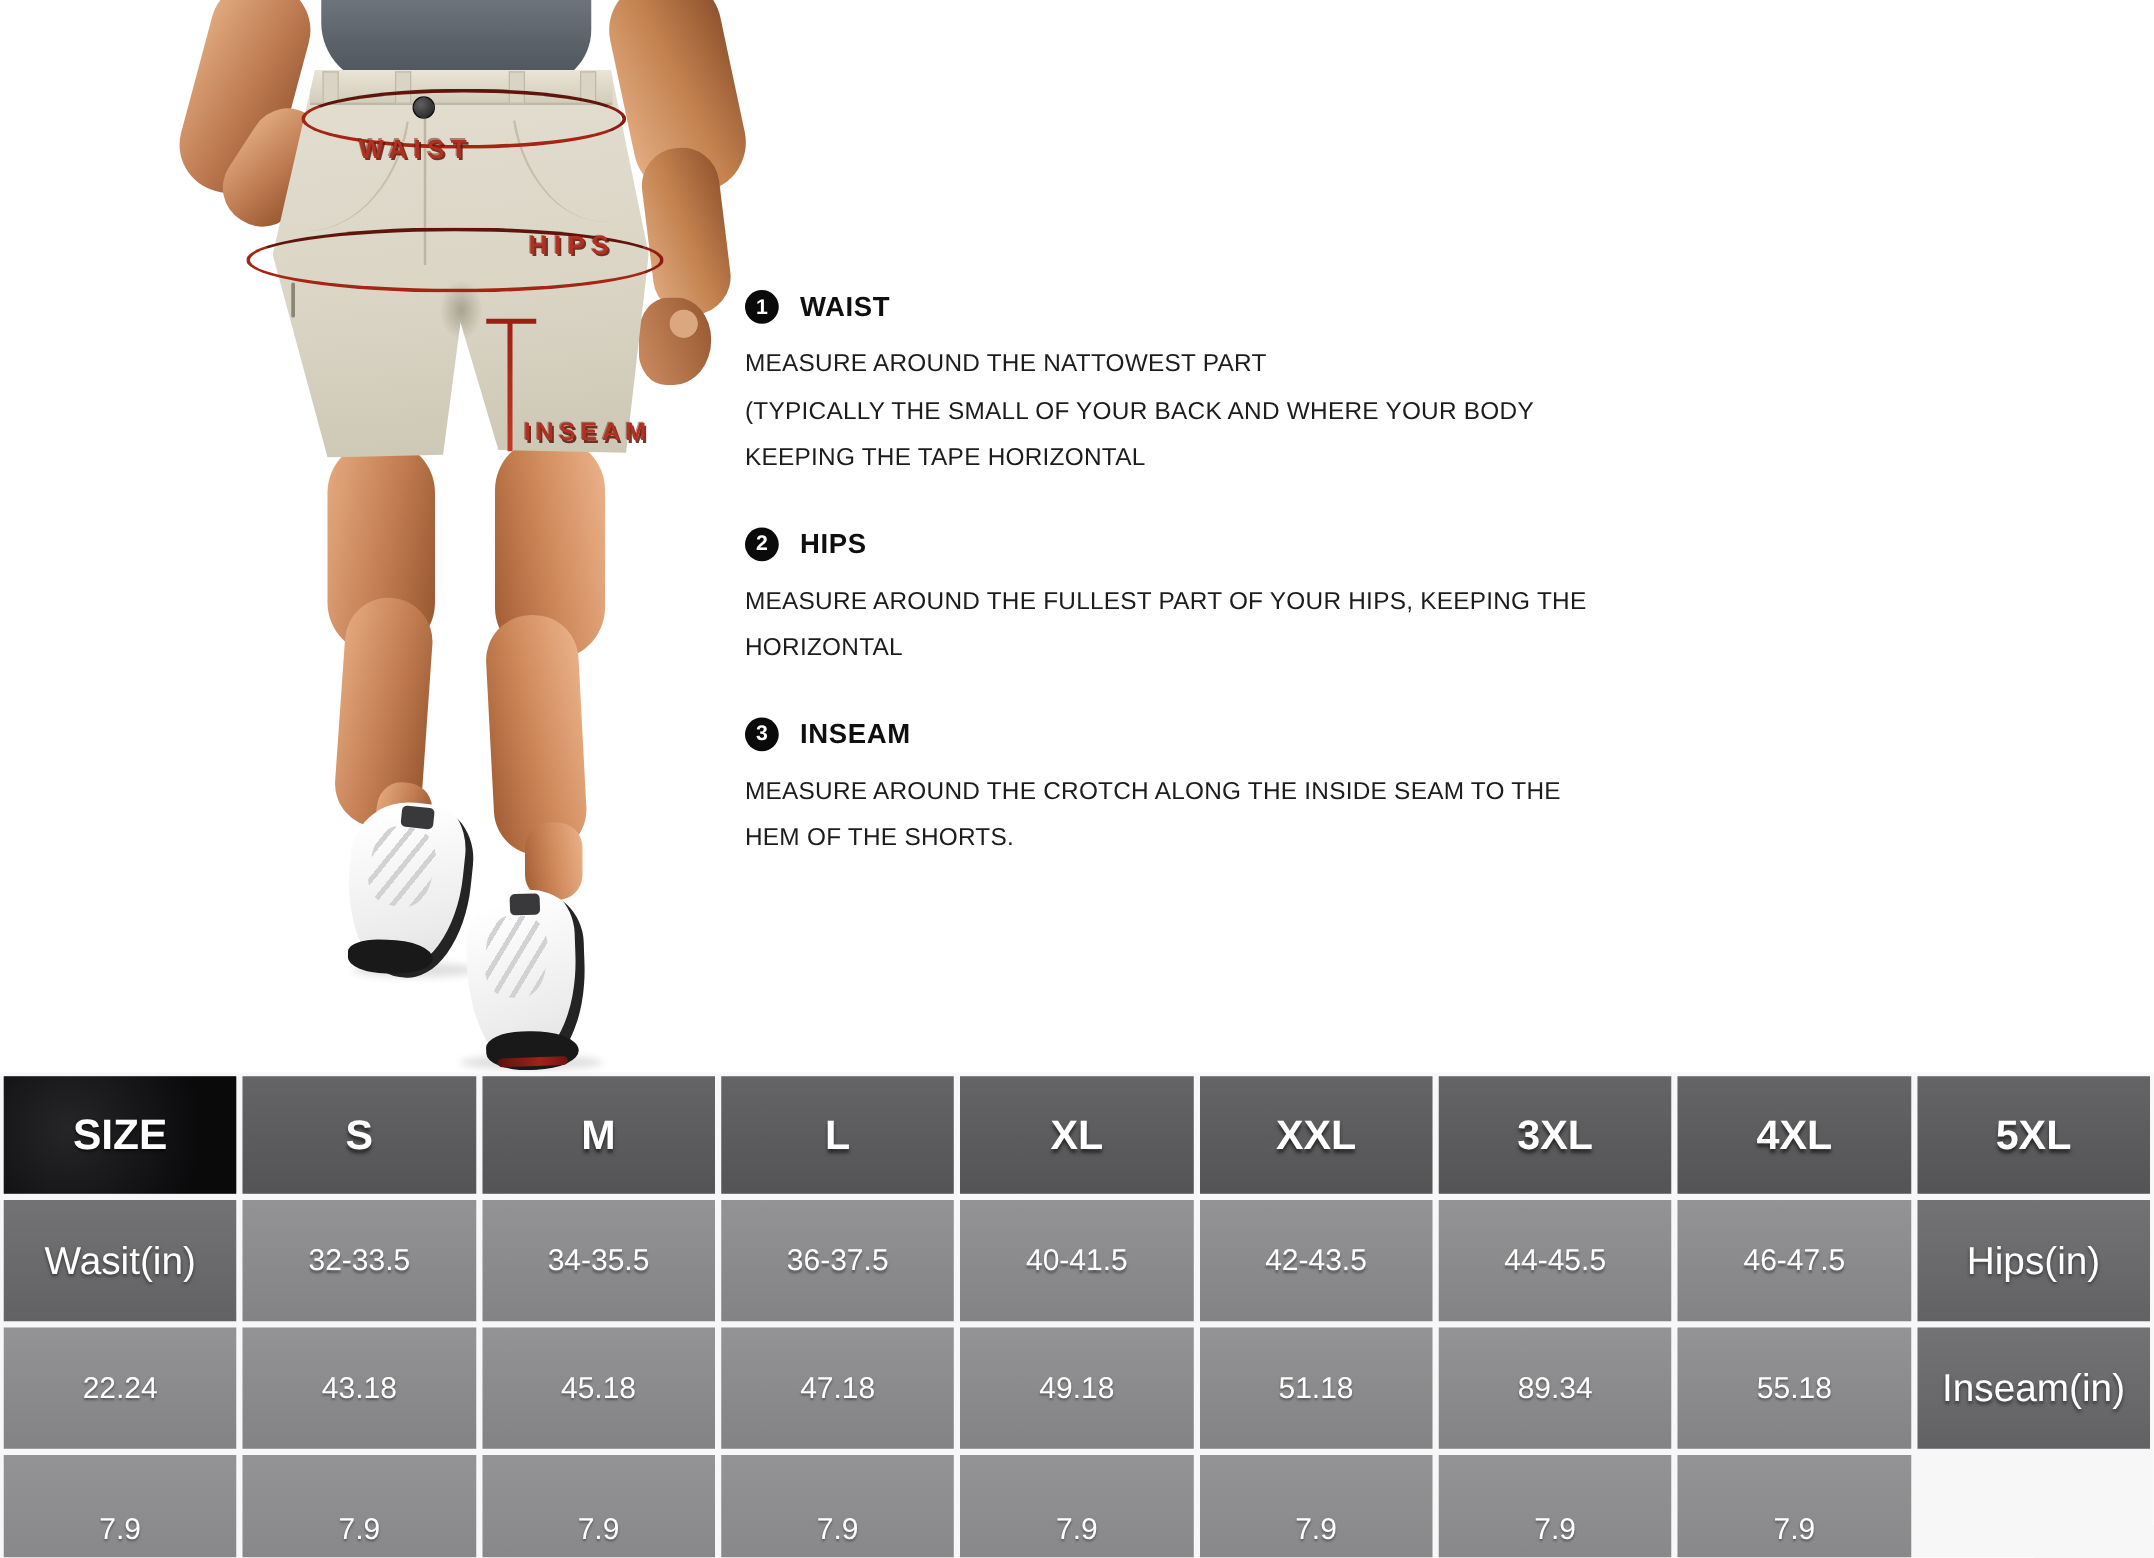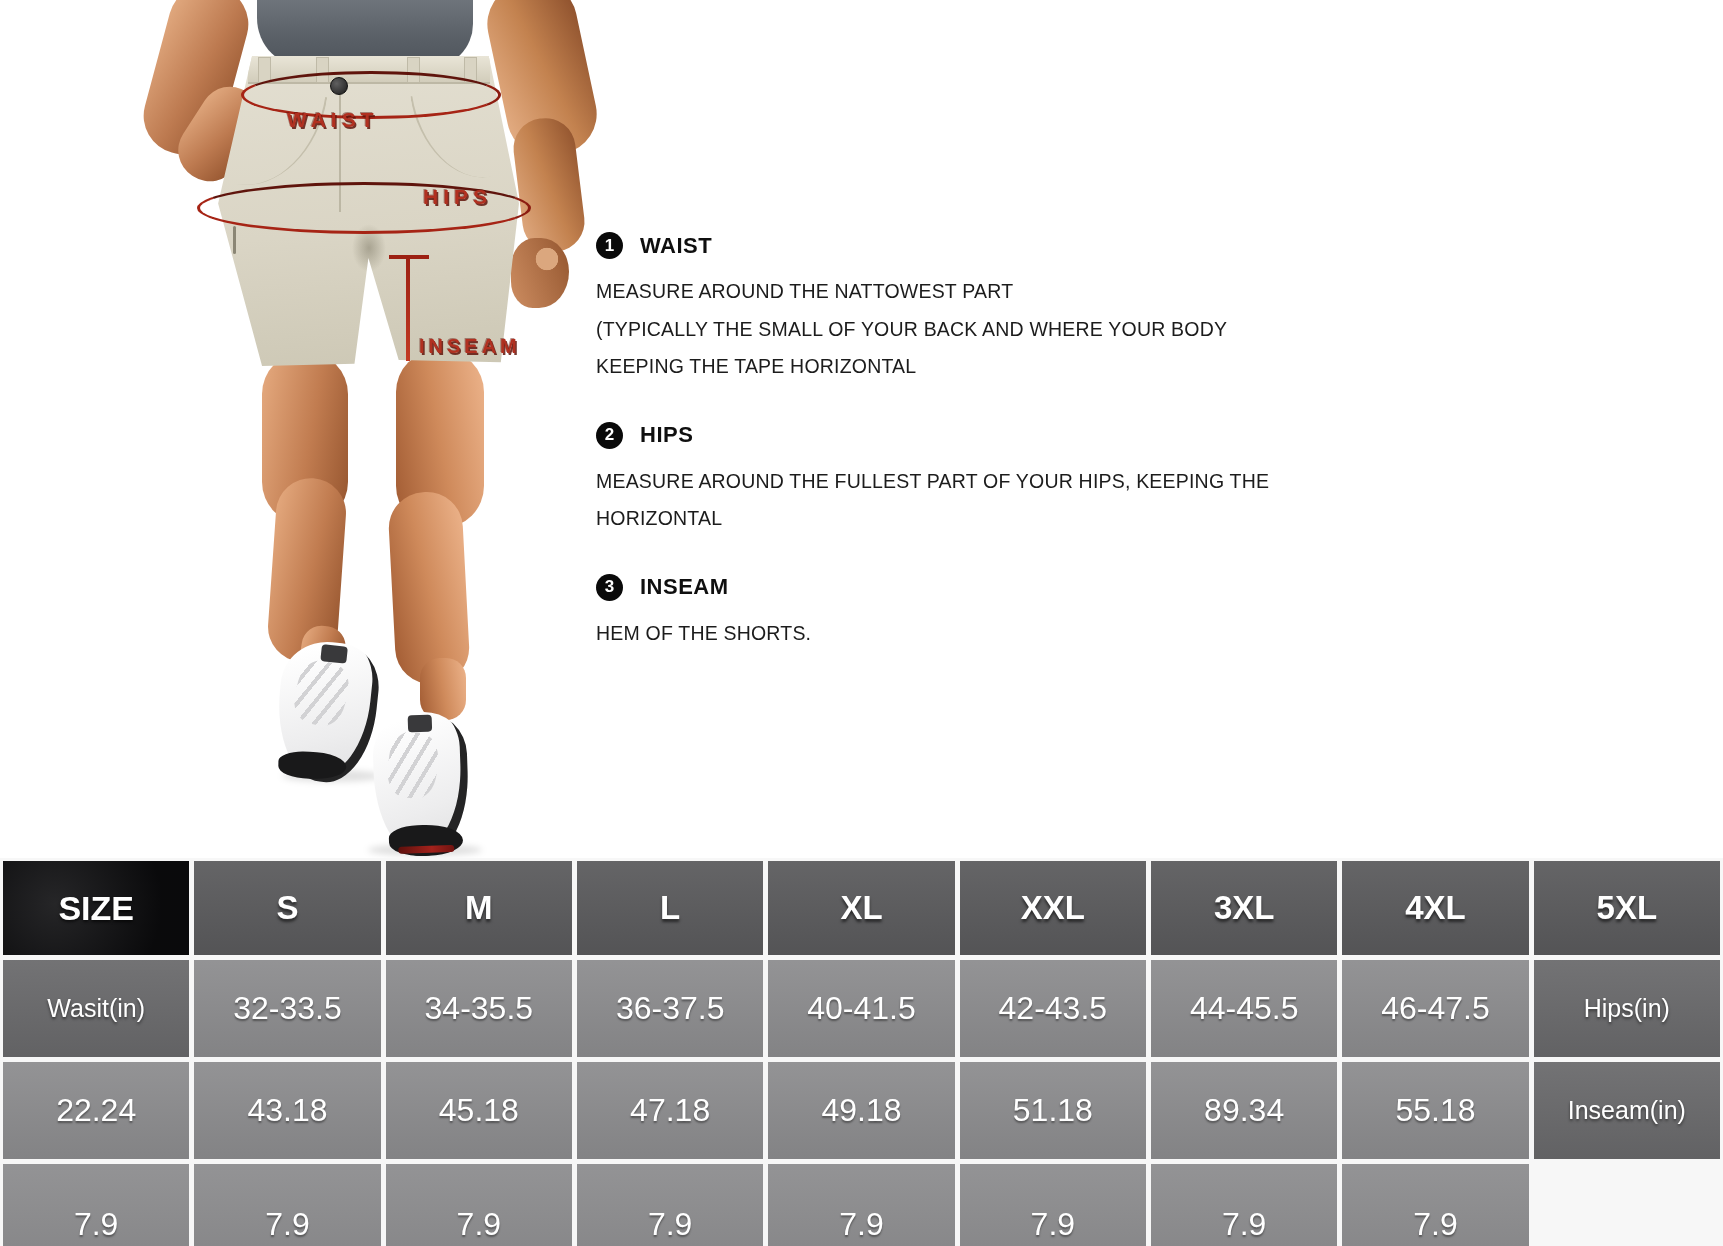--- a/index.html
+++ b/index.html
@@ -94,23 +94,23 @@
   .size-table{left:0;top:858px;width:1723px;height:392px;box-sizing:border-box;
     display:grid;grid-template-columns:repeat(9,1fr);grid-template-rows:94px 97px 97px 120px;
     gap:5px;padding:3px;background:var(--grid-color,#f7f7f7);}
   .cell{display:flex;align-items:center;justify-content:center;color:var(--text-color,#fff);
     background-image:linear-gradient(180deg,rgba(255,255,255,.07),rgba(0,0,0,.06));text-align:right;}
   .corner{background-color:var(--corner-bg,#0d0d0f);font-size:34px;font-weight:700;
     text-shadow:0 2px 3px rgba(0,0,0,.6);
     background-image:radial-gradient(circle at 28% 45%,rgba(255,255,255,.10),rgba(0,0,0,.25) 75%);}
   .th{background-color:var(--header-bg,#59595b);font-size:33px;font-weight:700;
     text-shadow:0 3px 3px rgba(0,0,0,.55);}
-  .rowlabel{background-color:var(--label-bg,#68686a);font-size:25px;font-weight:400;
+  .rowlabel{background-color:var(--label-bg,#68686a);font-size:31px;font-weight:400;
     text-shadow:0 2px 3px rgba(0,0,0,.5);}
-  .td{background-color:var(--value-bg,#8b8b8d);font-size:32px;font-weight:400;
+  .td{background-color:var(--value-bg,#8b8b8d);font-size:24px;font-weight:400;
     text-shadow:0 2px 2px rgba(0,0,0,.4);}
 </style>
 </head>
 <body>
 
 <div class="stage">
 
   <div class="abs" style="left:0;top:0;width:600px;height:858px;">
     <div class="abs arm l-upper"></div>
     <div class="abs arm l-fore"></div>
@@ -178,20 +178,21 @@
           <div class="sec-title">HIPS</div>
         </div>
         <div class="sec-line">MEASURE AROUND THE FULLEST PART OF YOUR HIPS, KEEPING THE</div>
         <div class="sec-line">HORIZONTAL</div>
       </div>
       <div class="sec">
         <div class="sec-head">
           <div class="badge">3</div>
           <div class="sec-title">INSEAM</div>
         </div>
+        <div class="sec-line">MEASURE AROUND THE CROTCH ALONG THE INSIDE SEAM TO THE</div>
         <div class="sec-line">HEM OF THE SHORTS.</div>
       </div>
     </div>
 
   <div class="abs size-table">
     <div class="cell corner">SIZE</div>
 
   <div class="cell th">S</div>
       <div class="cell th">M</div>
       <div class="cell th">L</div>

